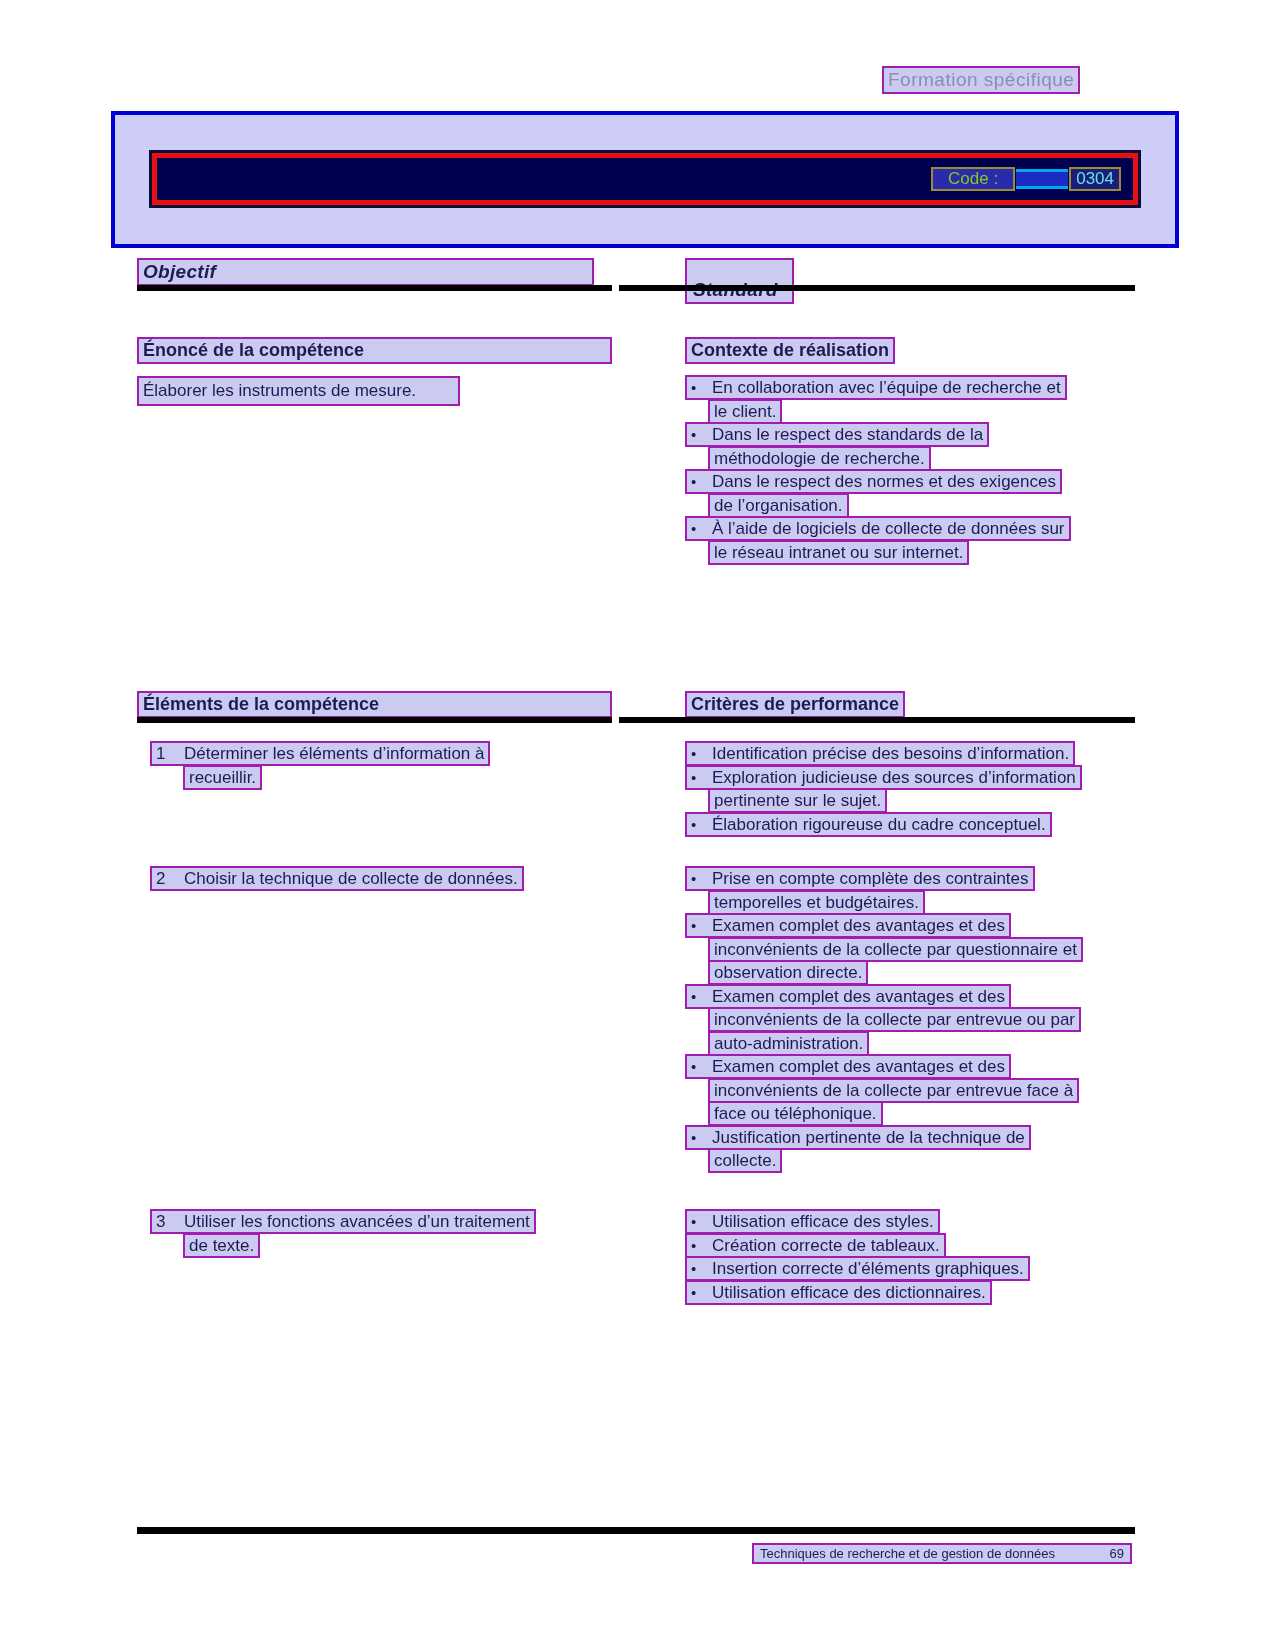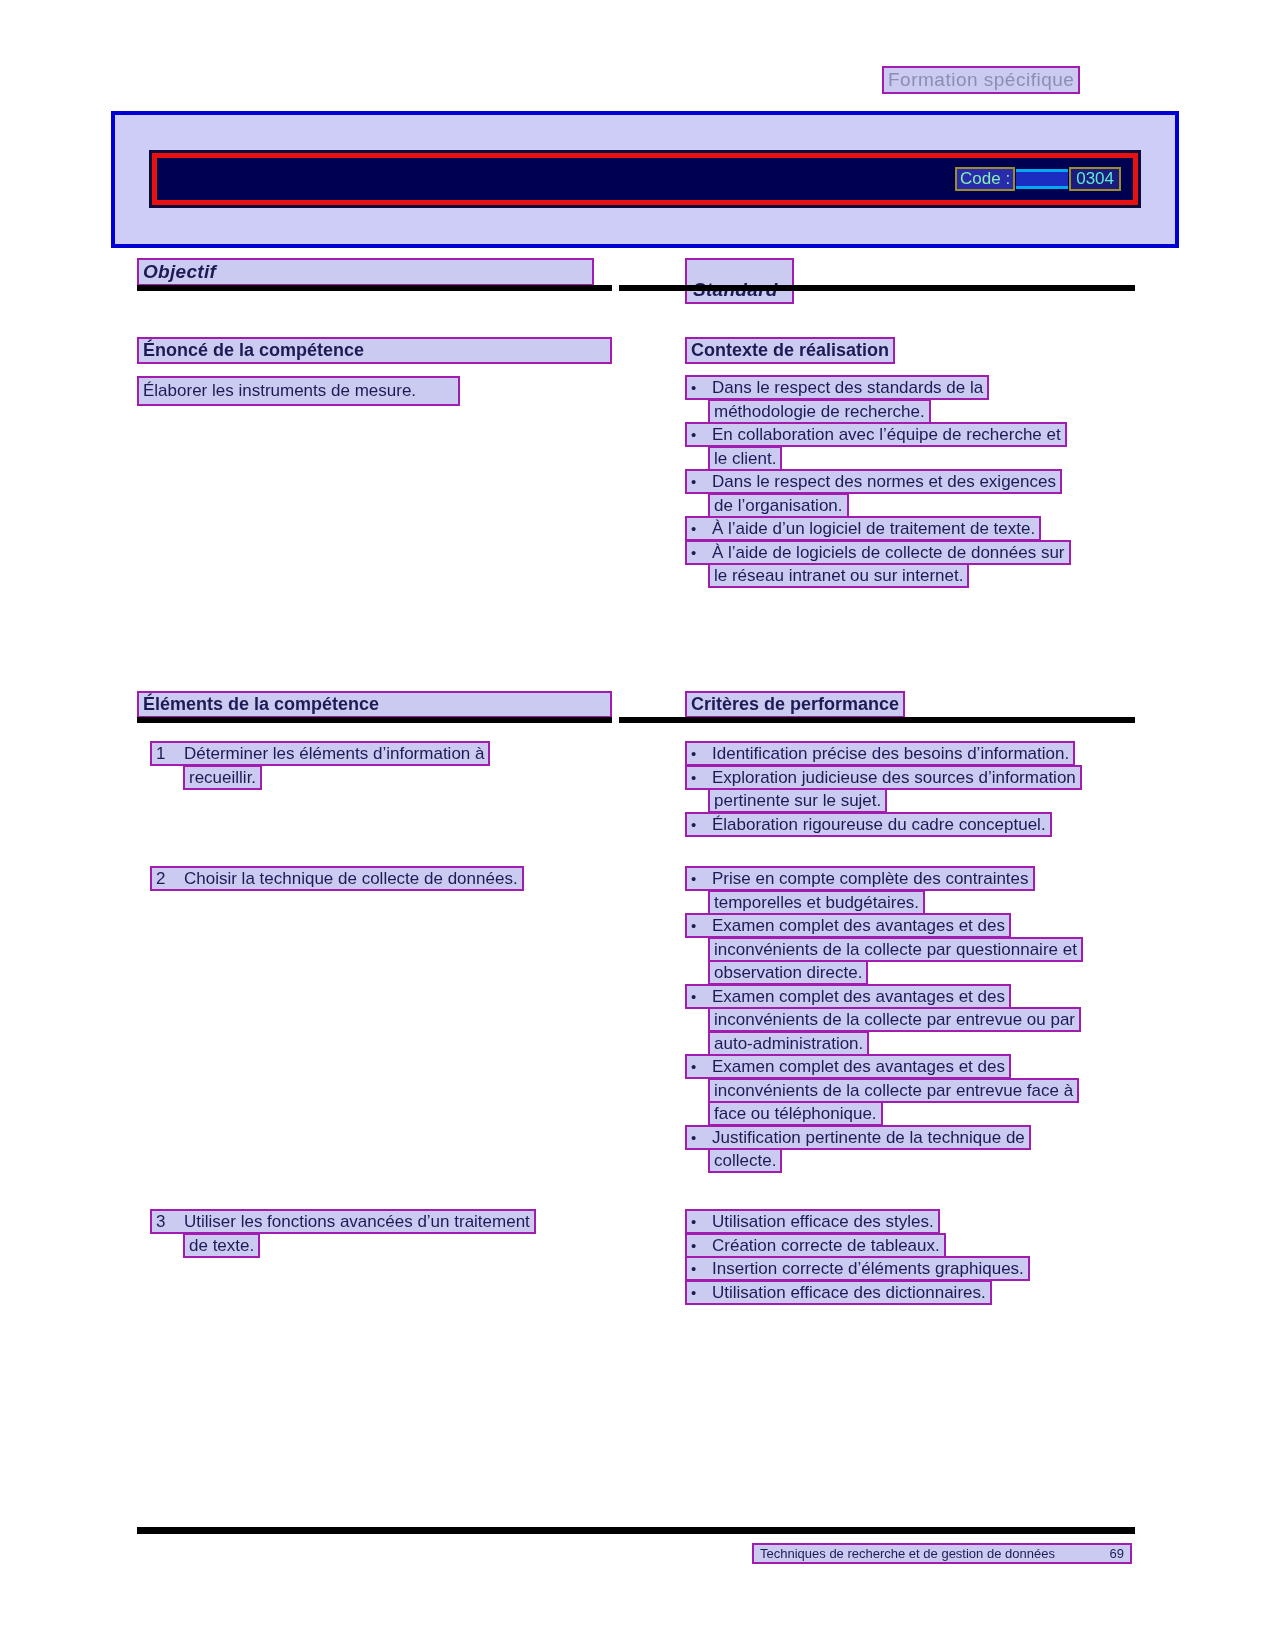--- a/index.html
+++ b/index.html
@@ -47,21 +47,21 @@
   }
   .navy-inner {
     width:100%; height:100%;
     border:5px solid #e81111; box-sizing:border-box;
     background:#000050;
     display:flex; align-items:center; justify-content:flex-end;
     padding-right:12px; box-sizing:border-box;
   }
   .code-label {
     border:2px solid #9a8d2a; background:#2a2aac;
-    color:#86efac; font-size:17px; padding:0 3px; line-height:20px;text-align:right;
+    color:#84cc16; font-size:17px; padding:0 15px; line-height:20px;text-align:right;
   }
   .code-spacer {
     width:52px; height:14px; margin:0 1px;
     background:#1a2cc2;
     border-top:3px solid #00aaf0; border-bottom:3px solid #00aaf0;
   }
   .code-value {
     border:2px solid #9a8d2a; background:#1c1c7e;
     color:#5eead4; font-size:17px; padding:0 5px; line-height:20px;
   }
@@ -132,33 +132,30 @@
     <span class="hl sec-head" style="display:inline-block;">Contexte de réalisation</span>
   </div>
 </div>
 
 <div class="row" style="top:376px;">
   <div class="cell-left body-txt">
     <span class="hl statement-hl" style="display:inline-block;">Élaborer les instruments de mesure.</span>
   </div>
   <div class="cell-right">
     <div class="bullet-line">
+      <span class="hl hl-multi"><i class="blt"></i><span>En collaboration avec l’équipe de recherche et
+le client.</span></span>
+    </div>
+    <div class="bullet-line">
       <span class="hl hl-multi"><i class="blt"></i><span>Dans le respect des standards de la
 méthodologie de recherche.</span></span>
     </div>
     <div class="bullet-line">
-      <span class="hl hl-multi"><i class="blt"></i><span>En collaboration avec l’équipe de recherche et
-le client.</span></span>
-    </div>
-    <div class="bullet-line">
       <span class="hl hl-multi"><i class="blt"></i><span>Dans le respect des normes et des exigences
 de l’organisation.</span></span>
-    </div>
-    <div class="bullet-line">
-      <span class="hl hl-multi"><i class="blt"></i><span>À l’aide d’un logiciel de traitement de texte.</span></span>
     </div>
     <div class="bullet-line">
       <span class="hl hl-multi"><i class="blt"></i><span>À l’aide de logiciels de collecte de données sur
 le réseau intranet ou sur internet.</span></span>
     </div>
   </div>
 </div>
 
 <div class="row" style="top:691px;">
   <div class="cell-left">

